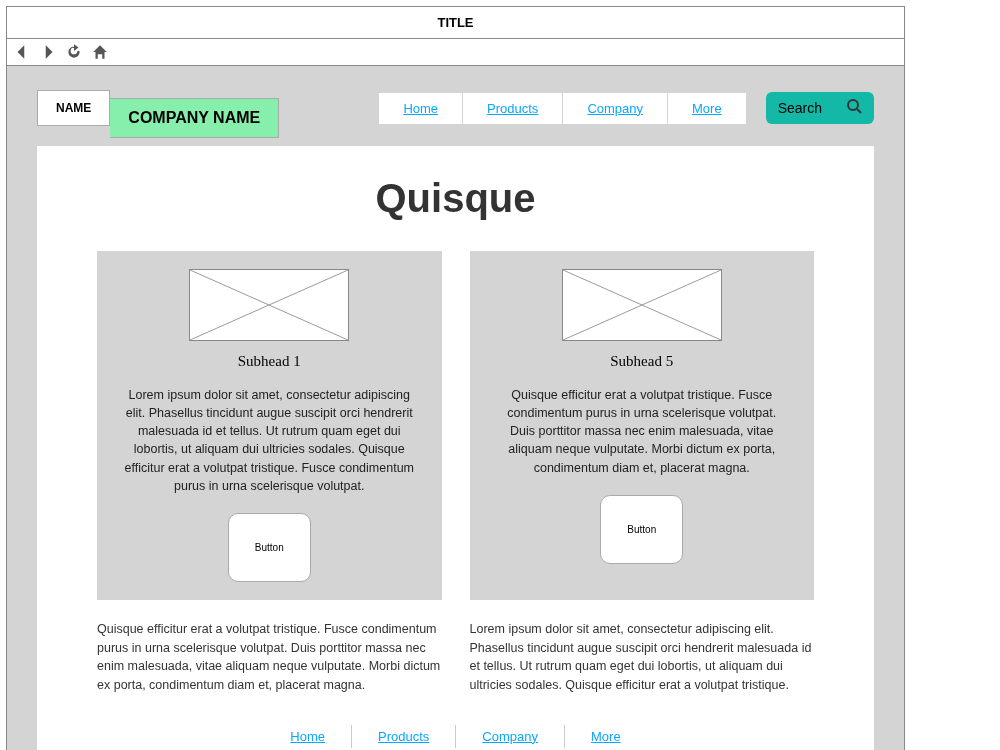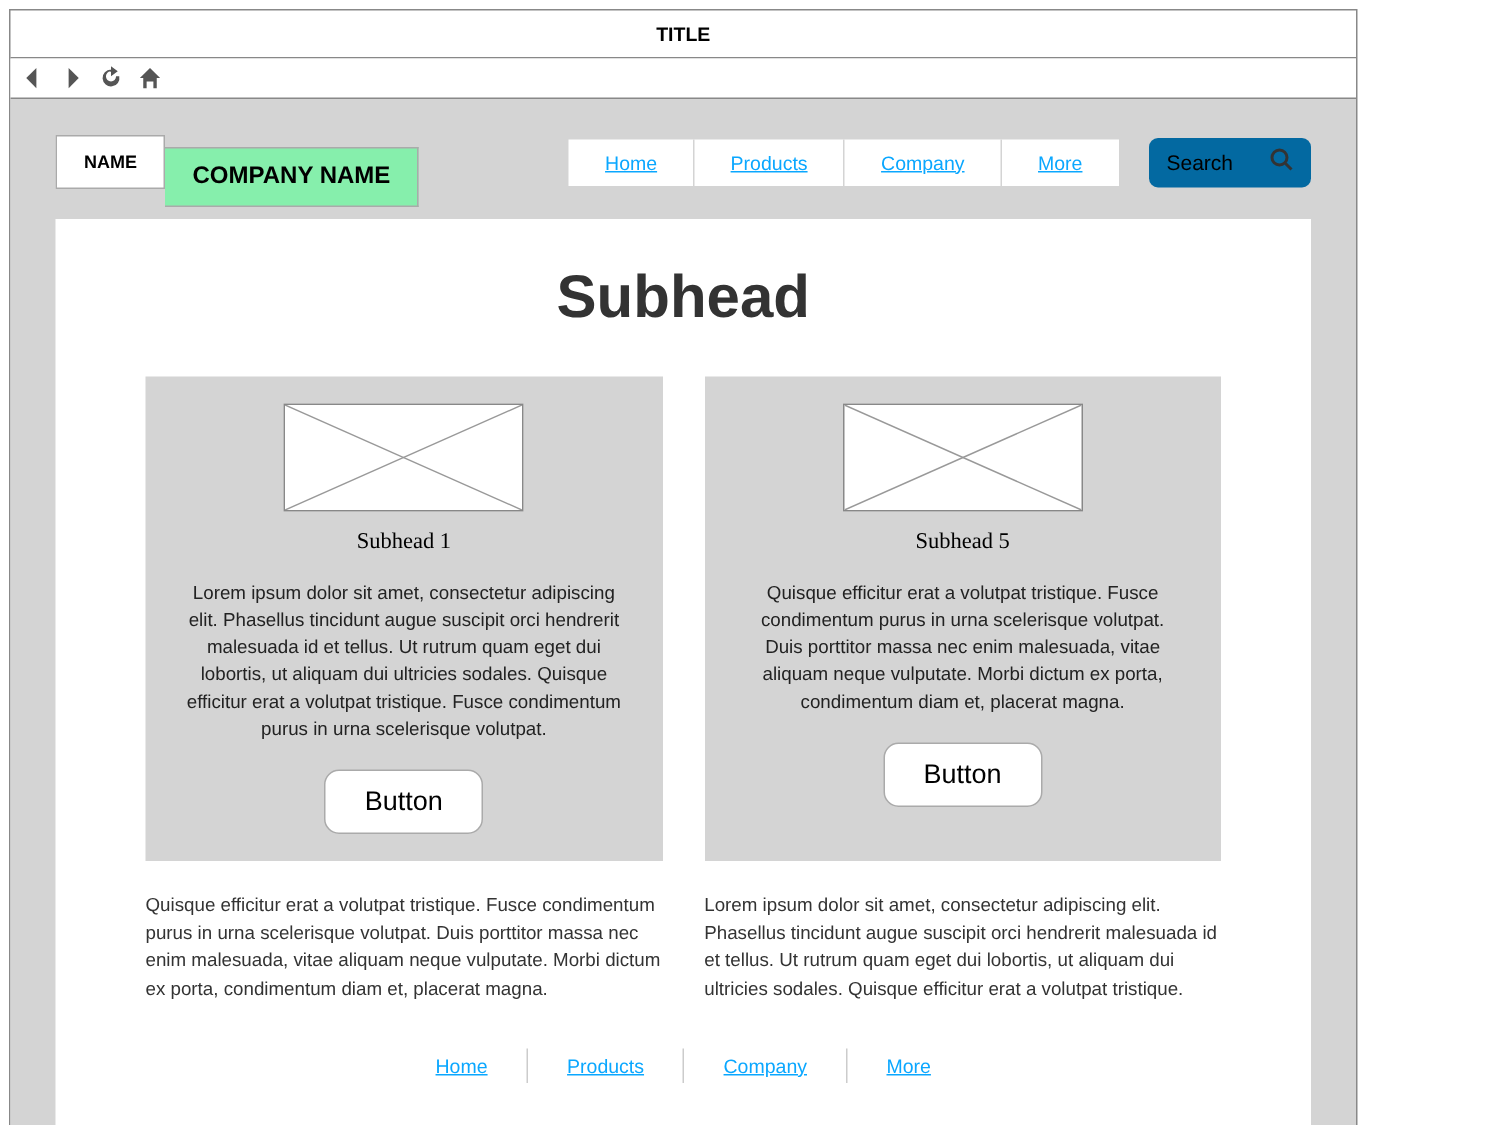--- a/index.html
+++ b/index.html
@@ -10,31 +10,31 @@
   .tb-icon { width: 18px; height: 18px; display: inline-flex; align-items: center; justify-content: center; color: #555; }
   .url-input { flex: 1; border: none; font-size: 13px; font-weight: bold; padding: 6px 4px; outline: none; }
   .page-body { background: #d4d4d4; padding: 12px 30px 20px 30px; }
   .topbar { display: flex; align-items: center; gap: 0; margin-bottom: 8px; }
   .logo-box { background: #fff; border: 1px solid #aaa; padding: 10px 18px; font-size: 12px; font-weight: bold; }
   .company-box { background: #86efac; border: 1px solid #aaa; border-left: none; padding: 10px 18px; font-size: 16px; font-weight: bold; margin-top: 20px; }
   .spacer { flex: 1; }
   .nav-strip { display: flex; background: #fff; }
   .nav-item { padding: 8px 24px; font-size: 13px; color: #0aa7ff; text-decoration: underline; border-right: 1px solid #d4d4d4; }
   .nav-item:last-child { border-right: none; }
-  .search-wrap { background: #0369a1; border-radius: 6px; display: flex; align-items: center; padding: 6px 12px; margin-left: 20px; gap: 24px; }
+  .search-wrap { background: #14b8a6; border-radius: 6px; display: flex; align-items: center; padding: 6px 12px; margin-left: 20px; gap: 24px; }
   .search-text { font-size: 14px; }
   .content-white { background: #fff; padding: 24px 60px 30px 60px; }
   .headline { text-align: center; font-size: 40px; font-weight: bold; color: #333; margin: 6px 0 30px 0; }
   .cards-row { display: flex; gap: 28px; margin-bottom: 20px; }
   .card { flex: 1; background: #d4d4d4; padding: 18px; text-align: center; }
   .img-ph { width: 160px; height: 72px; margin: 0 auto 12px auto; background: #fff; border: 1px solid #888; position: relative; }
   .img-ph svg { position: absolute; top: 0; left: 0; width: 100%; height: 100%; }
   .subhead { font-family: Georgia, serif; font-size: 15px; margin-bottom: 16px; }
   .card-body { font-size: 12.5px; line-height: 1.45; color: #222; padding: 0 6px; margin-bottom: 18px; }
-  .btn { background: #fff; border: 1px solid #aaa; border-radius: 10px; padding: 10px 26px; font-size: 18px; display: inline-block; }
+  .btn { background: #fff; border: 1px solid #aaa; border-radius: 10px; padding: 28px 26px; font-size: 10px; display: inline-block; }
   .text-row { display: flex; gap: 28px; font-size: 12.5px; line-height: 1.5; color: #333; margin-bottom: 30px; }
   .text-col { flex: 1; }
   .footer-nav { display: flex; justify-content: center; gap: 0; }
   .foot-item { padding: 4px 26px; font-size: 13px; color: #0aa7ff; text-decoration: underline; border-right: 1px solid #ccc; }
   .foot-item:last-child { border-right: none; }
 </style>
 </head>
 <body>
 
 <div class="frame">
@@ -79,21 +79,21 @@
         <span>
           <svg width="16" height="16" viewBox="0 0 16 16">
               <circle cx="7" cy="7" r="5" stroke="#333" stroke-width="2" fill="none"></circle>
               <line x1="11" y1="11" x2="15" y2="15" stroke="#333" stroke-width="2"></line>
             </svg>
         </span>
       </div>
     </div>
 
     <div class="content-white">
-      <h1 class="headline">Subhead</h1>
+      <h1 class="headline">Quisque</h1>
 
       <div class="cards-row">
         <div class="card">
           <div class="img-ph">
             <svg viewBox="0 0 160 72" preserveAspectRatio="none">
                 <line x1="0" y1="0" x2="160" y2="72" stroke="#999"></line>
                 <line x1="160" y1="0" x2="0" y2="72" stroke="#999"></line>
               </svg>
           </div>
           <div class="subhead">Subhead 1</div>

